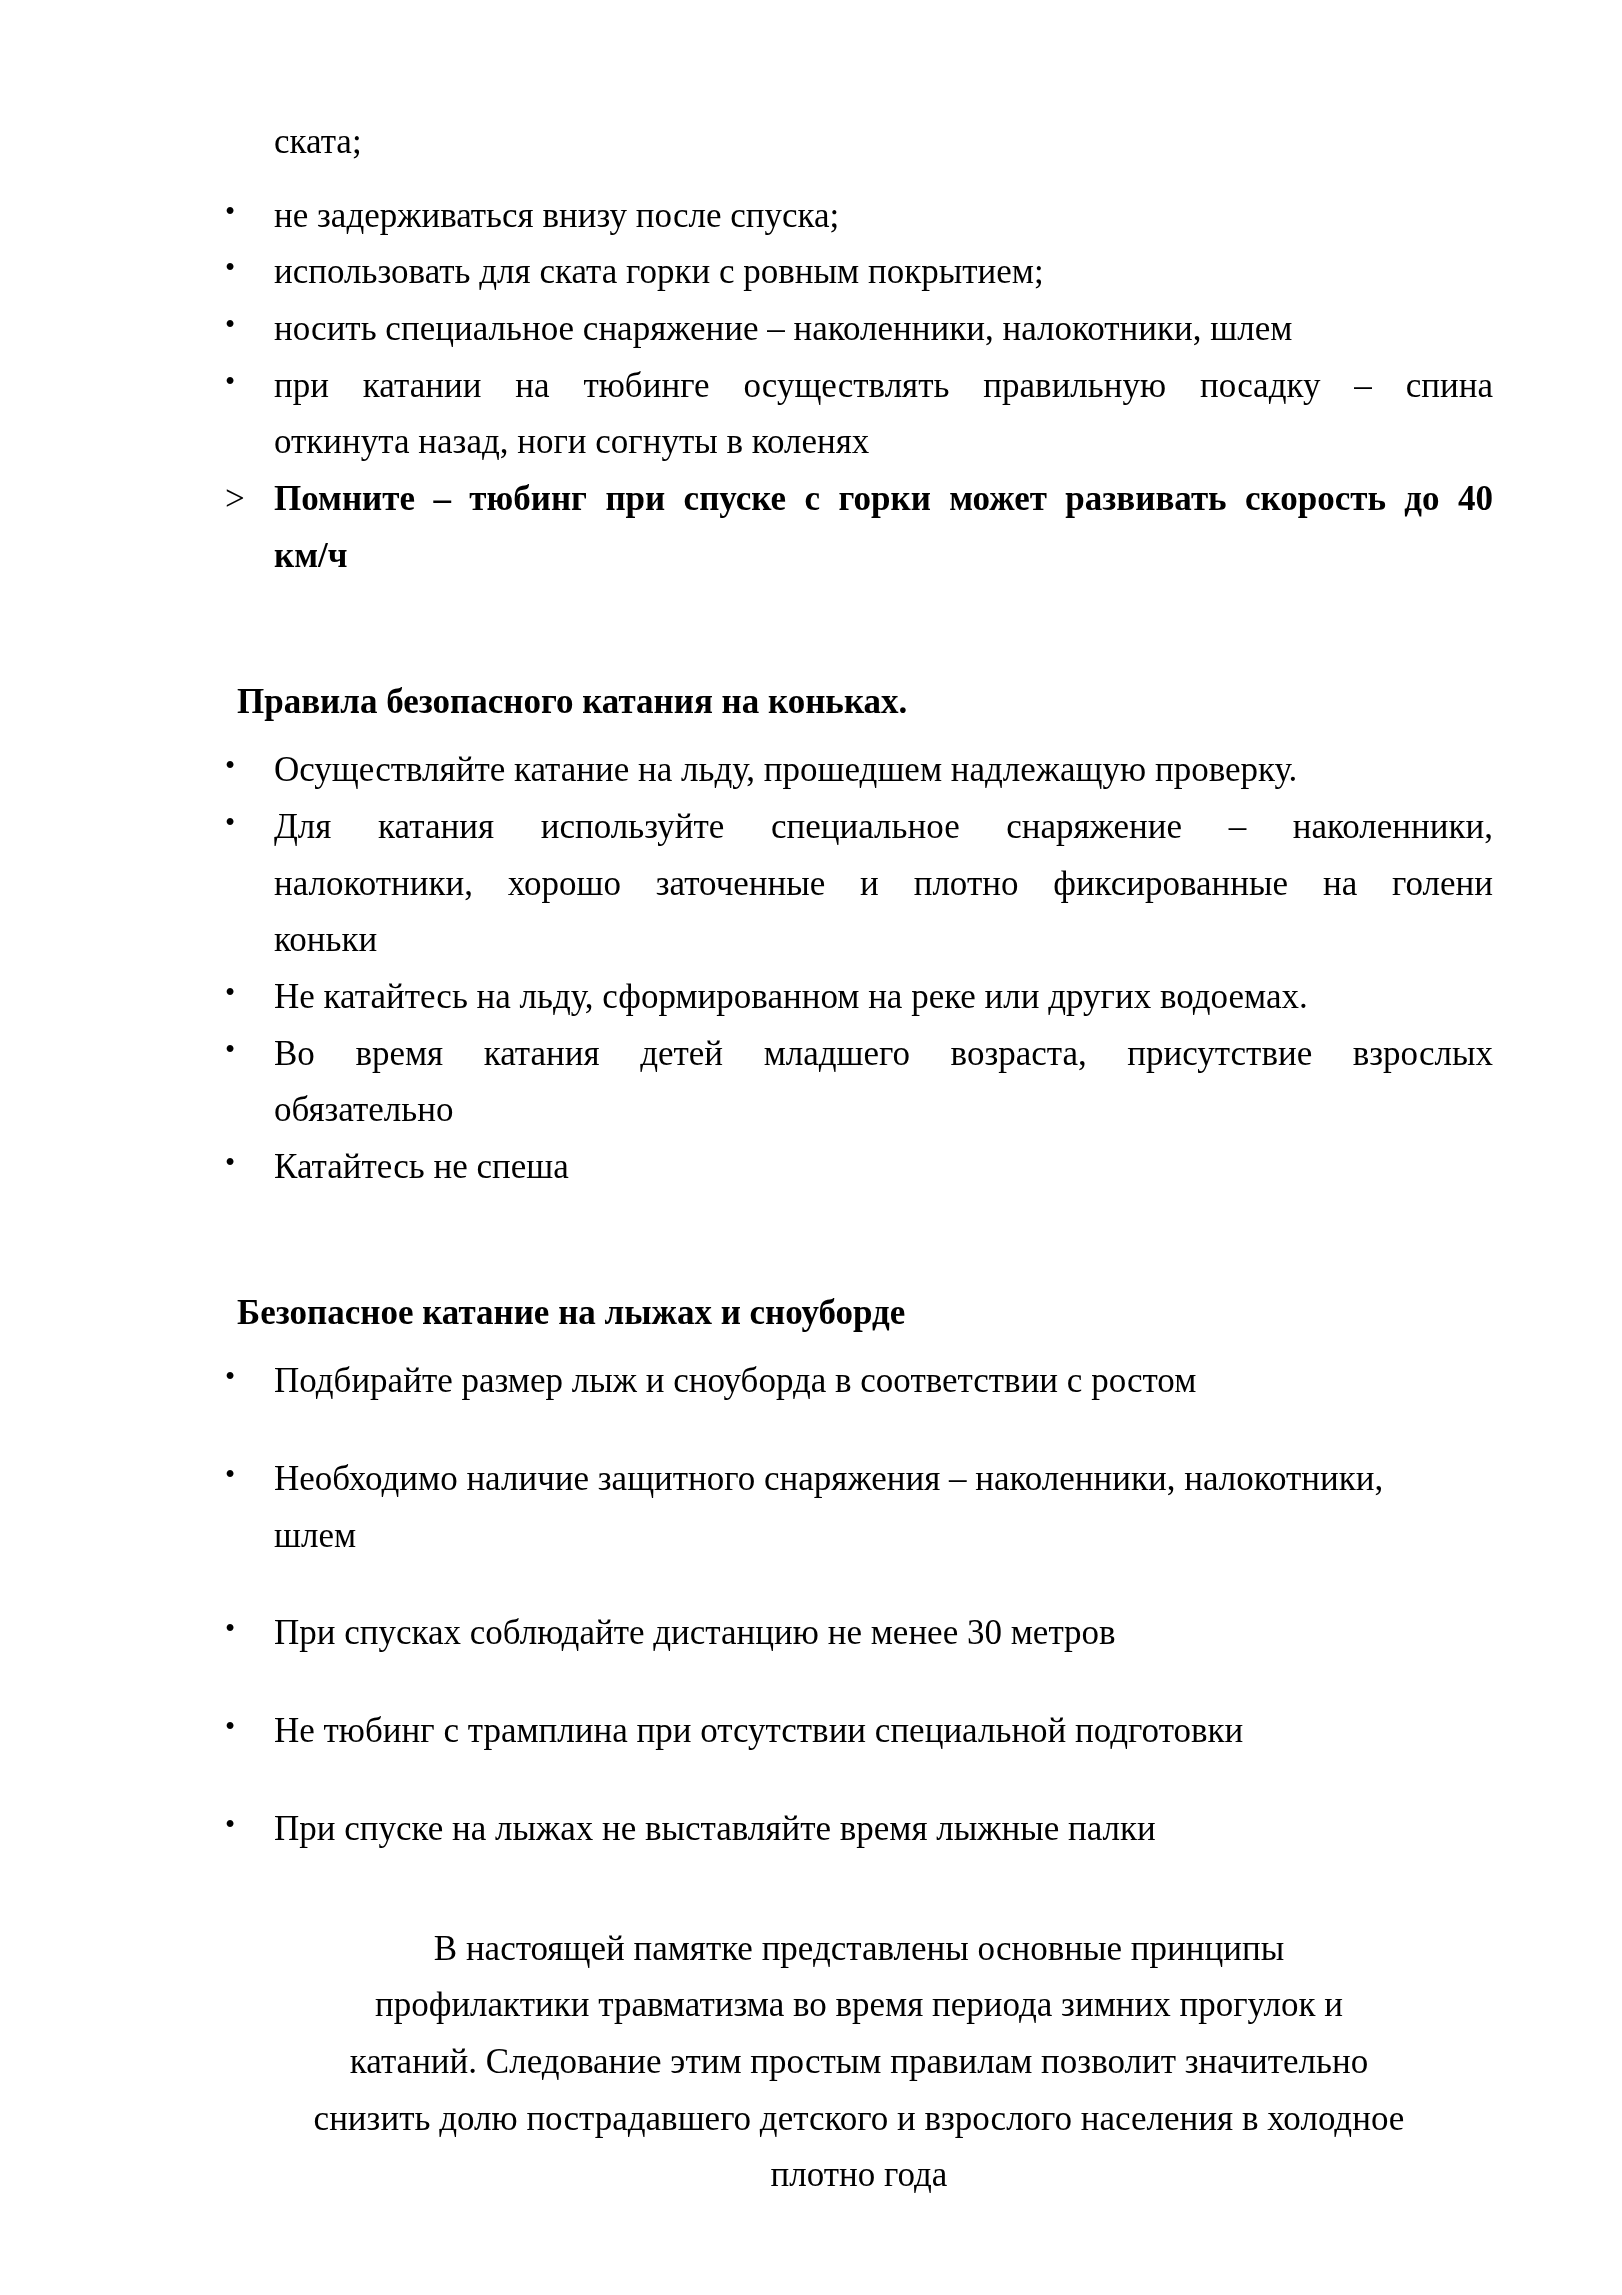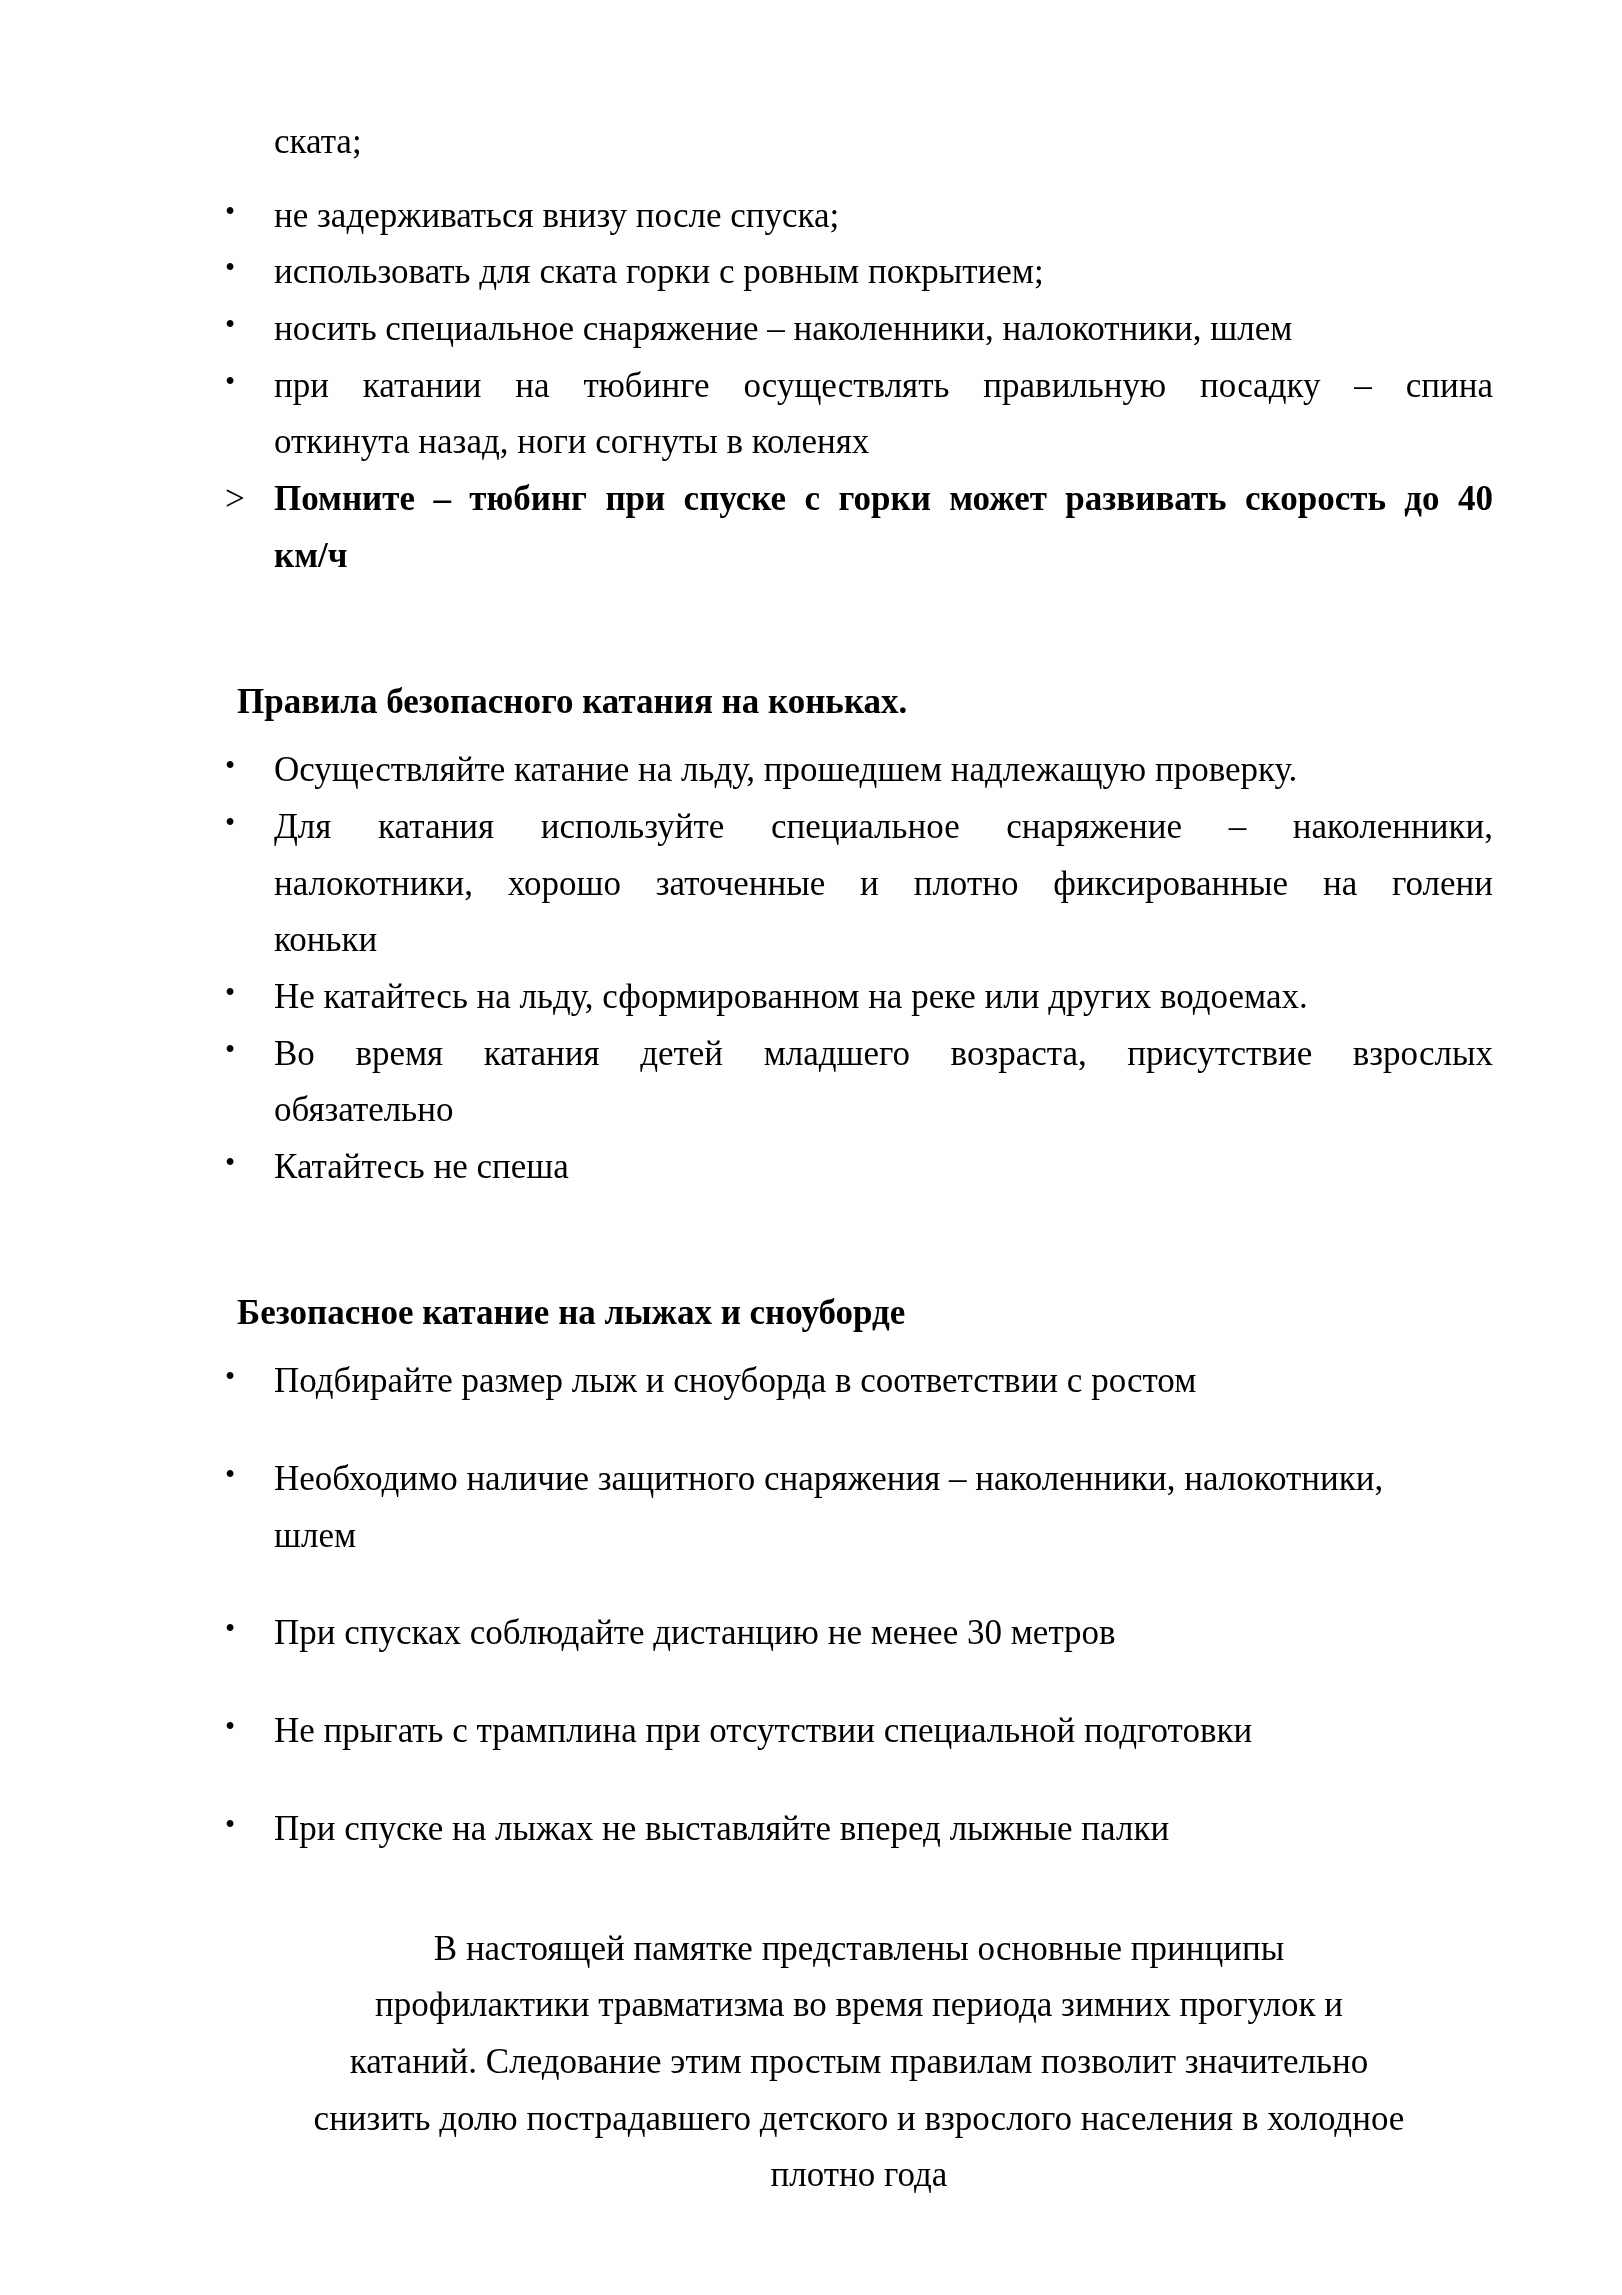--- a/index.html
+++ b/index.html
@@ -174,28 +174,28 @@
 
     <div class="bullet-row">
       <span class="bullet-mark dot">•</span>
       <span class="bullet-text nojust">При спусках соблюдайте дистанцию не менее 30 метров</span>
     </div>
 
     <div class="sp-md"></div>
 
     <div class="bullet-row">
       <span class="bullet-mark dot">•</span>
-      <span class="bullet-text nojust">Не прыгать с трамплина при отсутствии специальной подготовки</span>
-    </div>
-
-    <div class="sp-md"></div>
-
-    <div class="bullet-row">
-      <span class="bullet-mark dot">•</span>
-      <span class="bullet-text nojust">При спуске на лыжах не выставляйте вперед лыжные палки</span>
+      <span class="bullet-text nojust">Не тюбинг с трамплина при отсутствии специальной подготовки</span>
+    </div>
+
+    <div class="sp-md"></div>
+
+    <div class="bullet-row">
+      <span class="bullet-mark dot">•</span>
+      <span class="bullet-text nojust">При спуске на лыжах не выставляйте время лыжные палки</span>
     </div>
 
     <div class="sp-lg"></div>
 
     <div class="closing">В настоящей памятке представлены основные принципы</div>
     <div class="closing">профилактики травматизма во время периода зимних прогулок и</div>
     <div class="closing">катаний. Следование этим простым правилам позволит значительно</div>
     <div class="closing">снизить долю пострадавшего детского и взрослого населения в холодное</div>
     <div class="closing">плотно года</div>
 

